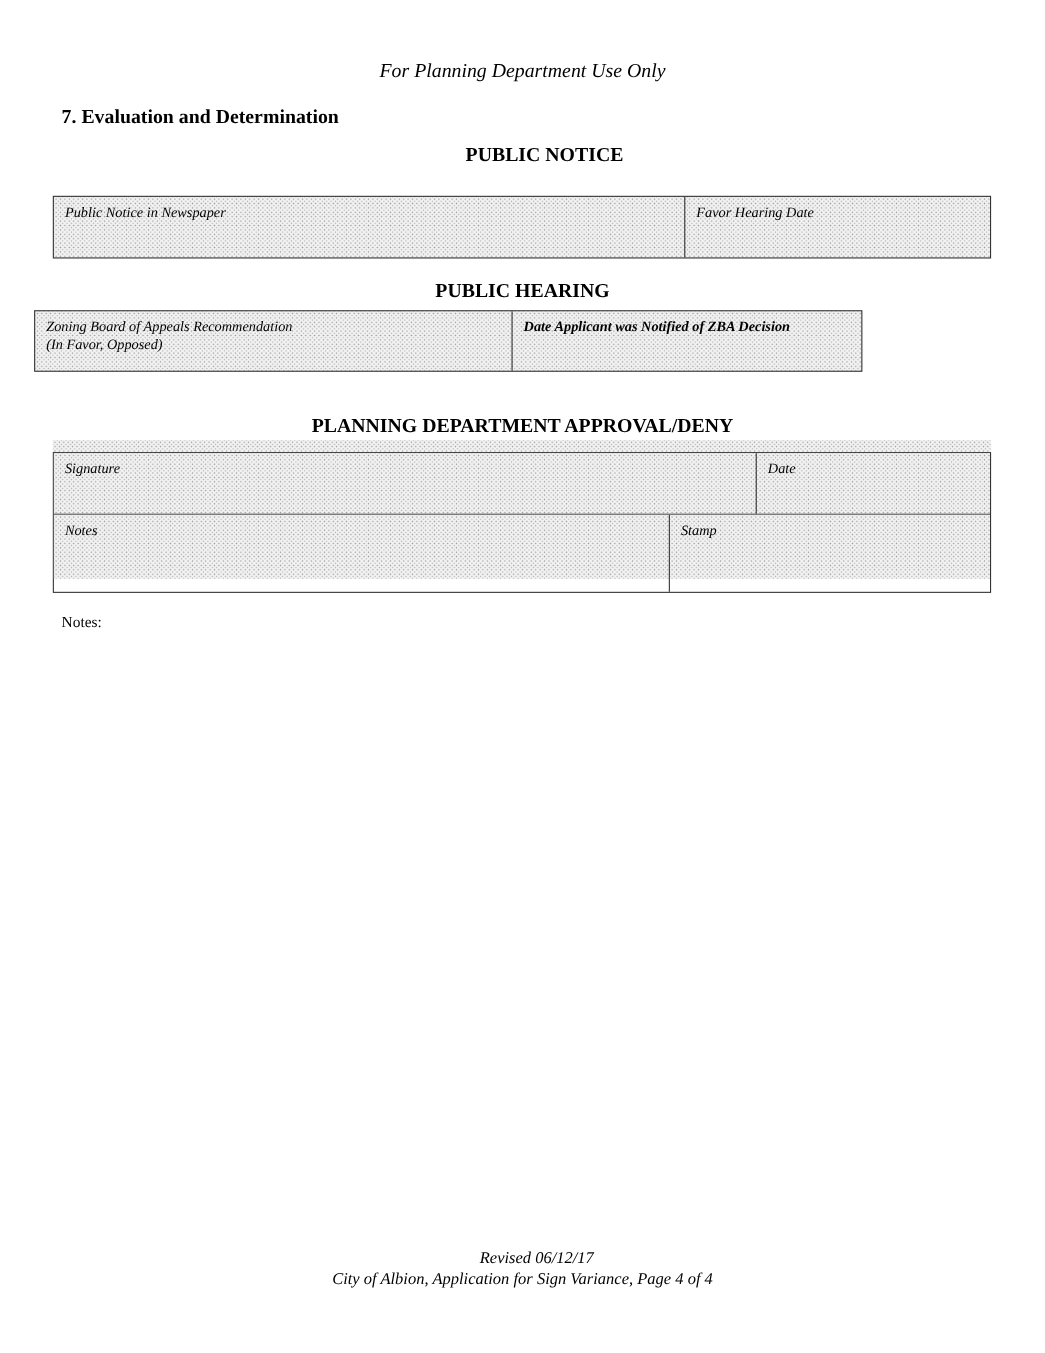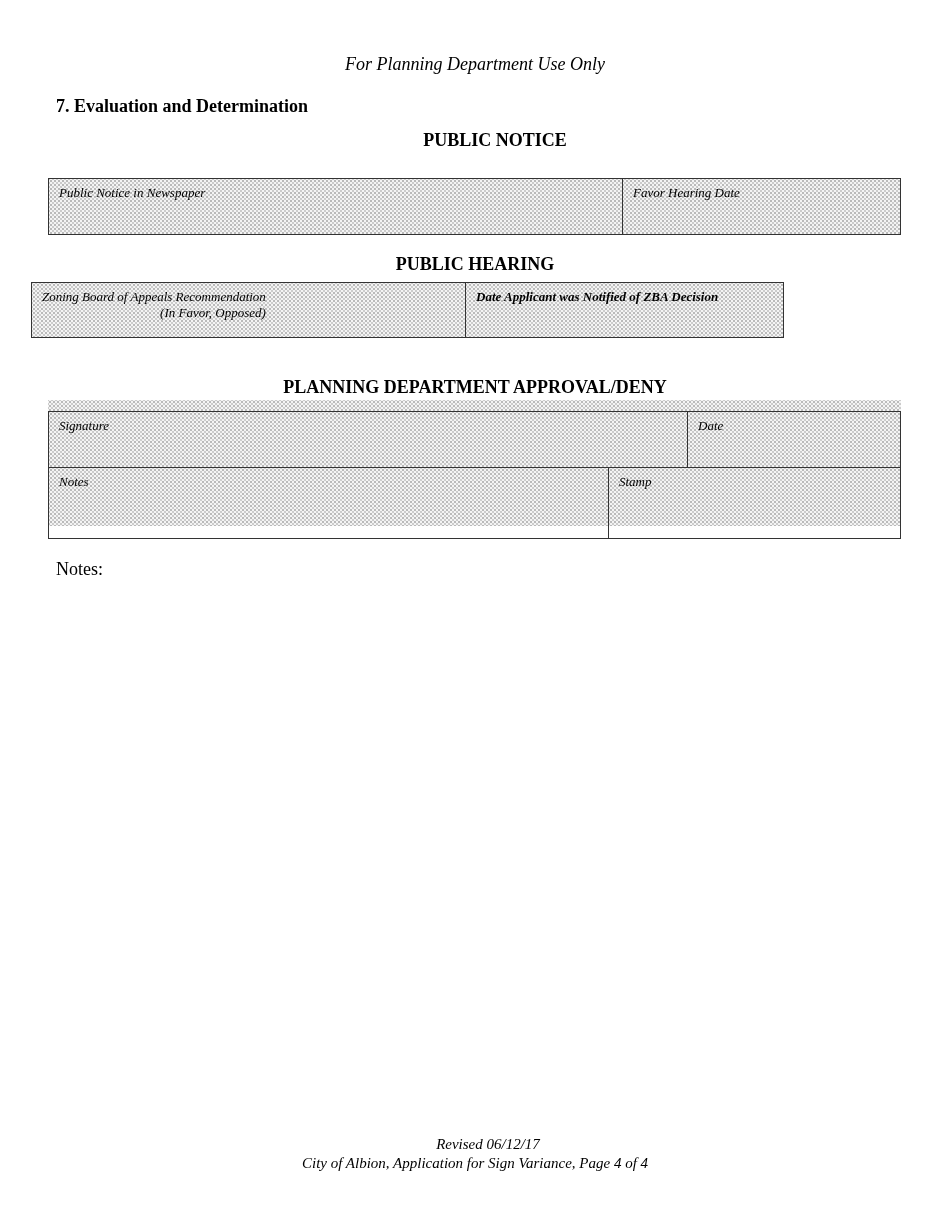--- a/index.html
+++ b/index.html
@@ -14,27 +14,27 @@
     .subhead { font-size: 18px; font-weight: bold; }
     .stipple {
       background-color: #f4f4f4;
       background-image:
         radial-gradient(circle, #9a9a9a 0.6px, transparent 0.9px),
         radial-gradient(circle, #b5b5b5 0.6px, transparent 0.9px);
       background-size: 4px 4px, 4px 4px;
       background-position: 0 0, 2px 2px;
     }
     .tbl { position: absolute; border: 1px solid #333; box-sizing: border-box; }
-    .cell { position: absolute; box-sizing: border-box; top: 0; bottom: 0; text-align: right; }
+    .cell { position: absolute; box-sizing: border-box; top: 0; bottom: 0; }
     .cell.bl { border-left: 1px solid #333; }
     .lbl {
       position: absolute; left: 10px; top: 6px;
       font-size: 13px; font-style: italic; line-height: 16px; white-space: nowrap;
     }
-    .notes-label { top: 559px; left: 56px; font-size: 18px; }
+    .notes-label { top: 559px; left: 56px; font-size: 14px; }
     .footer { font-size: 15px; font-style: italic; }
   </style>
 </head>
 <body>
 
 <div class="abs center header-note">For Planning Department Use Only</div>
 <div class="abs section-title">7. Evaluation and Determination</div>
 
 <div class="abs center subhead" style="top:130px;padding-left:20px;">PUBLIC NOTICE</div>
 <div class="tbl stipple" style="left:48px; top:178px; width:853px; height:57px;">

